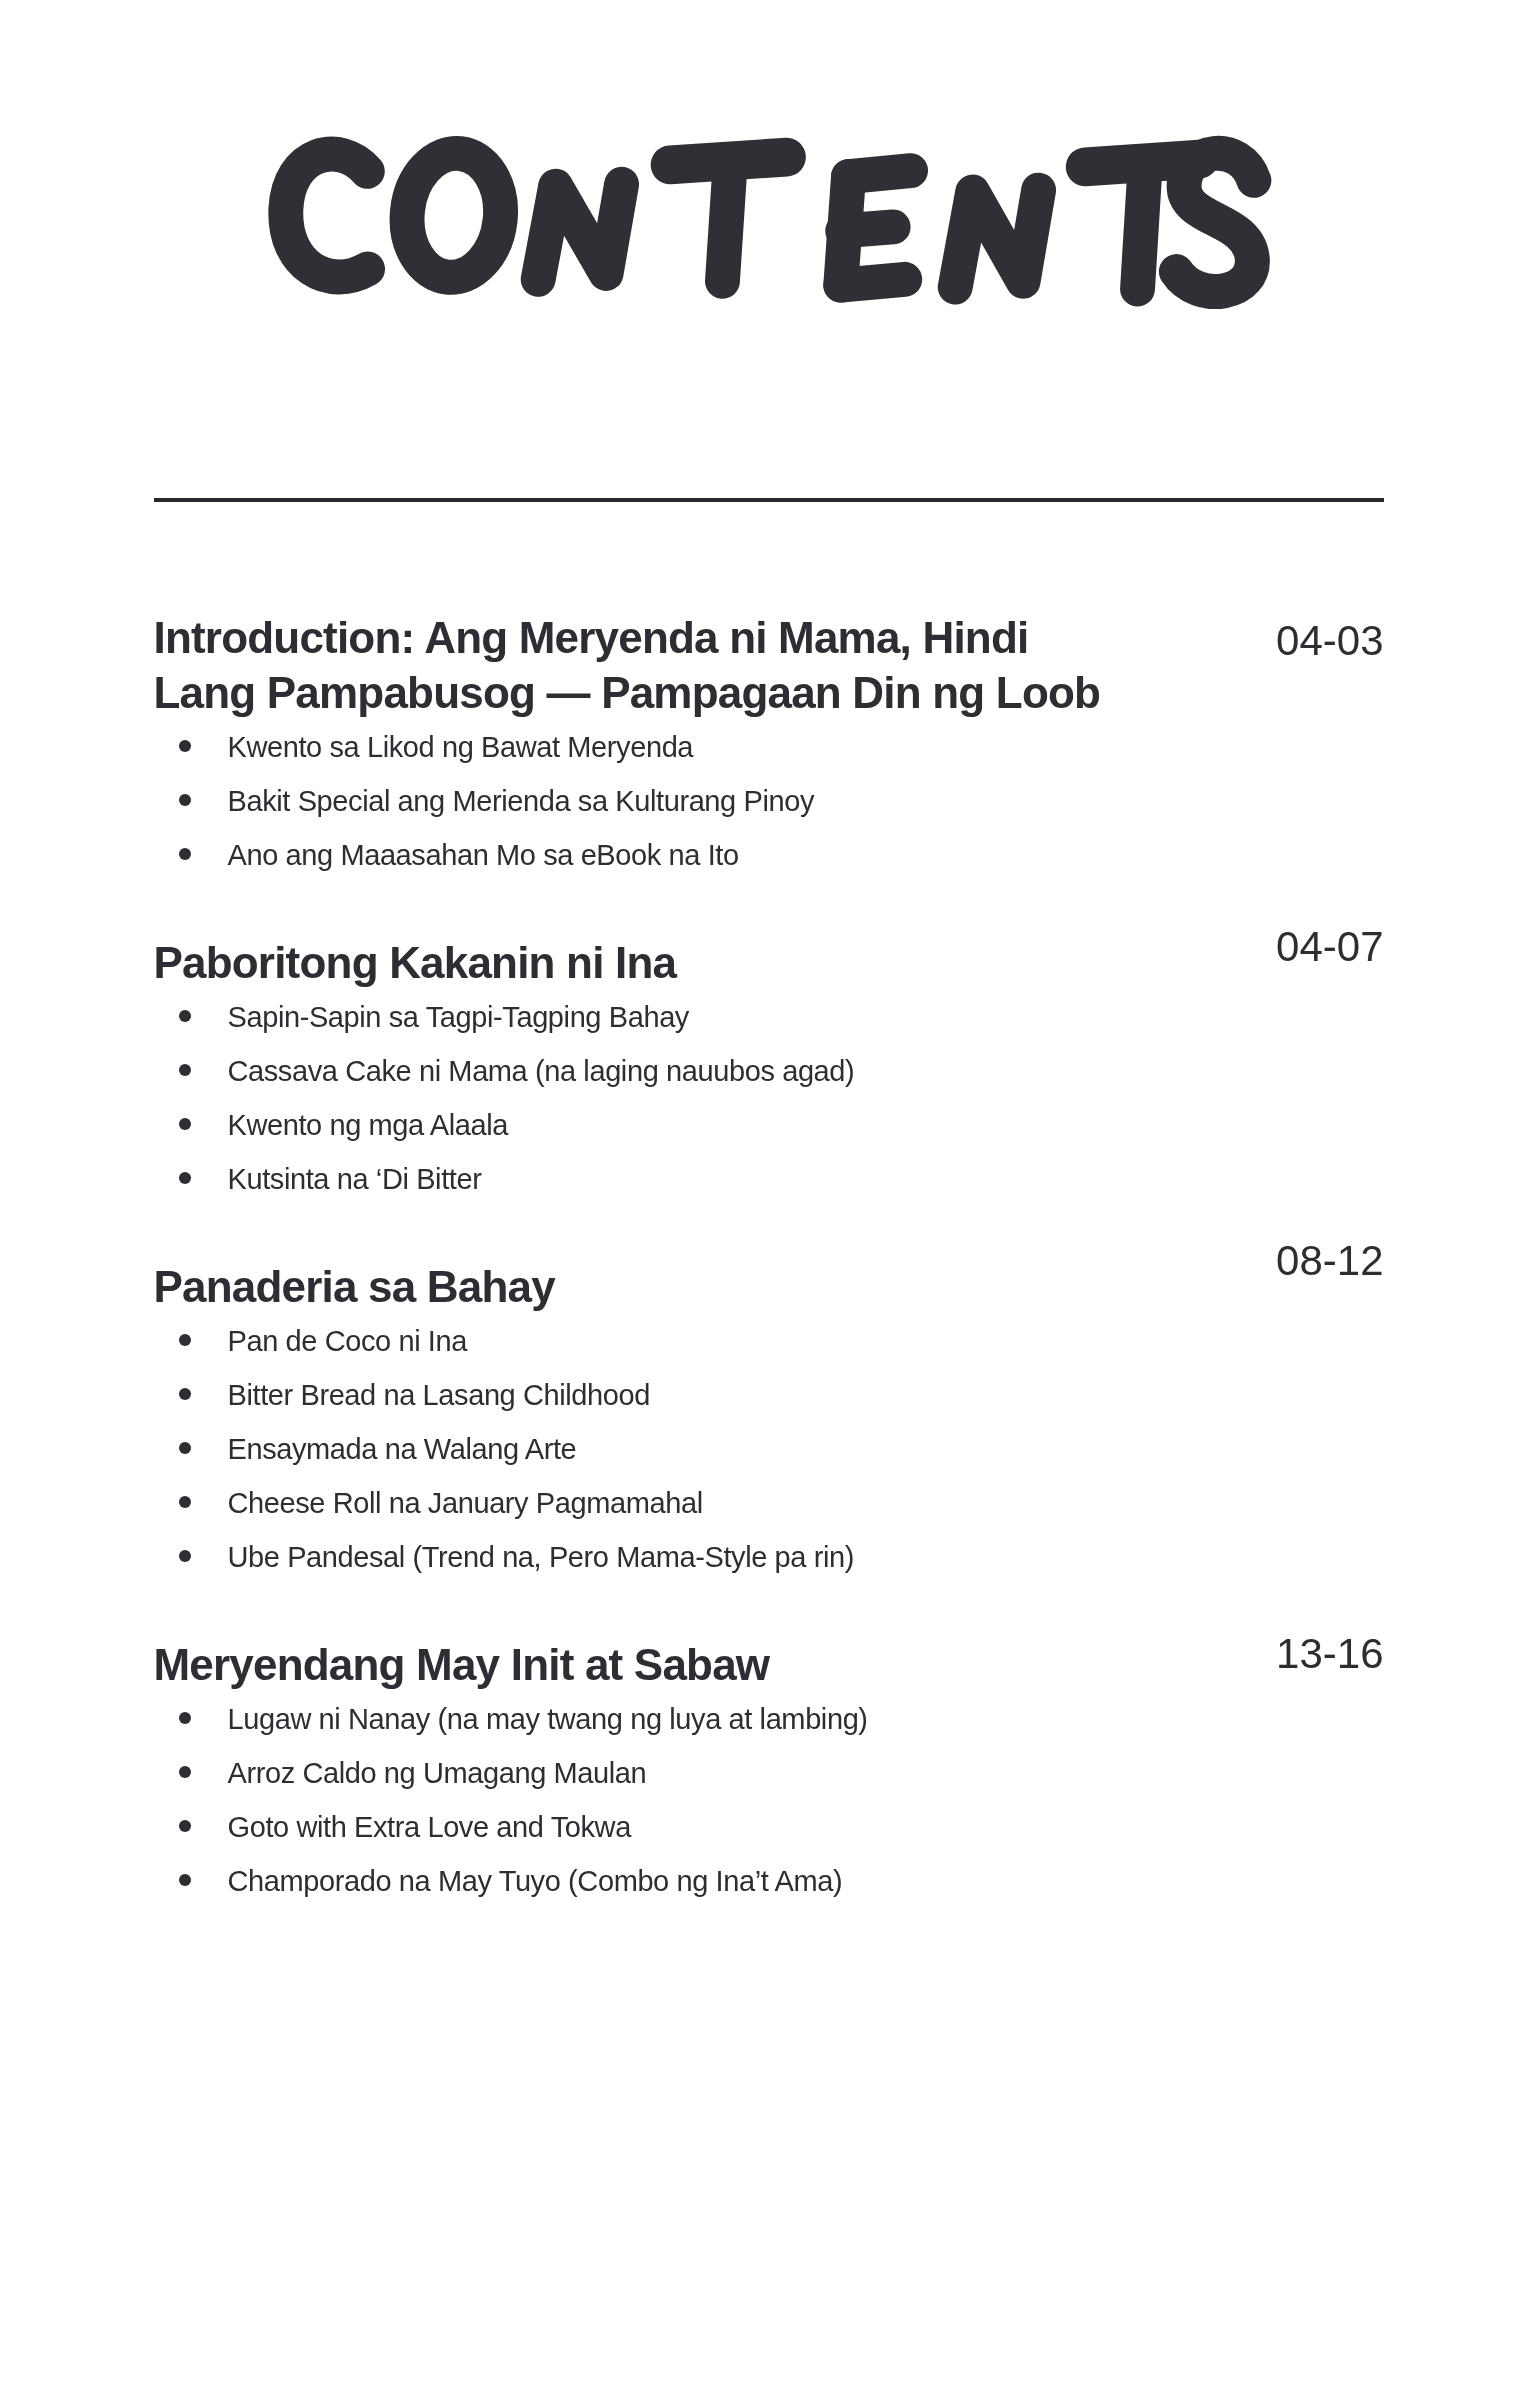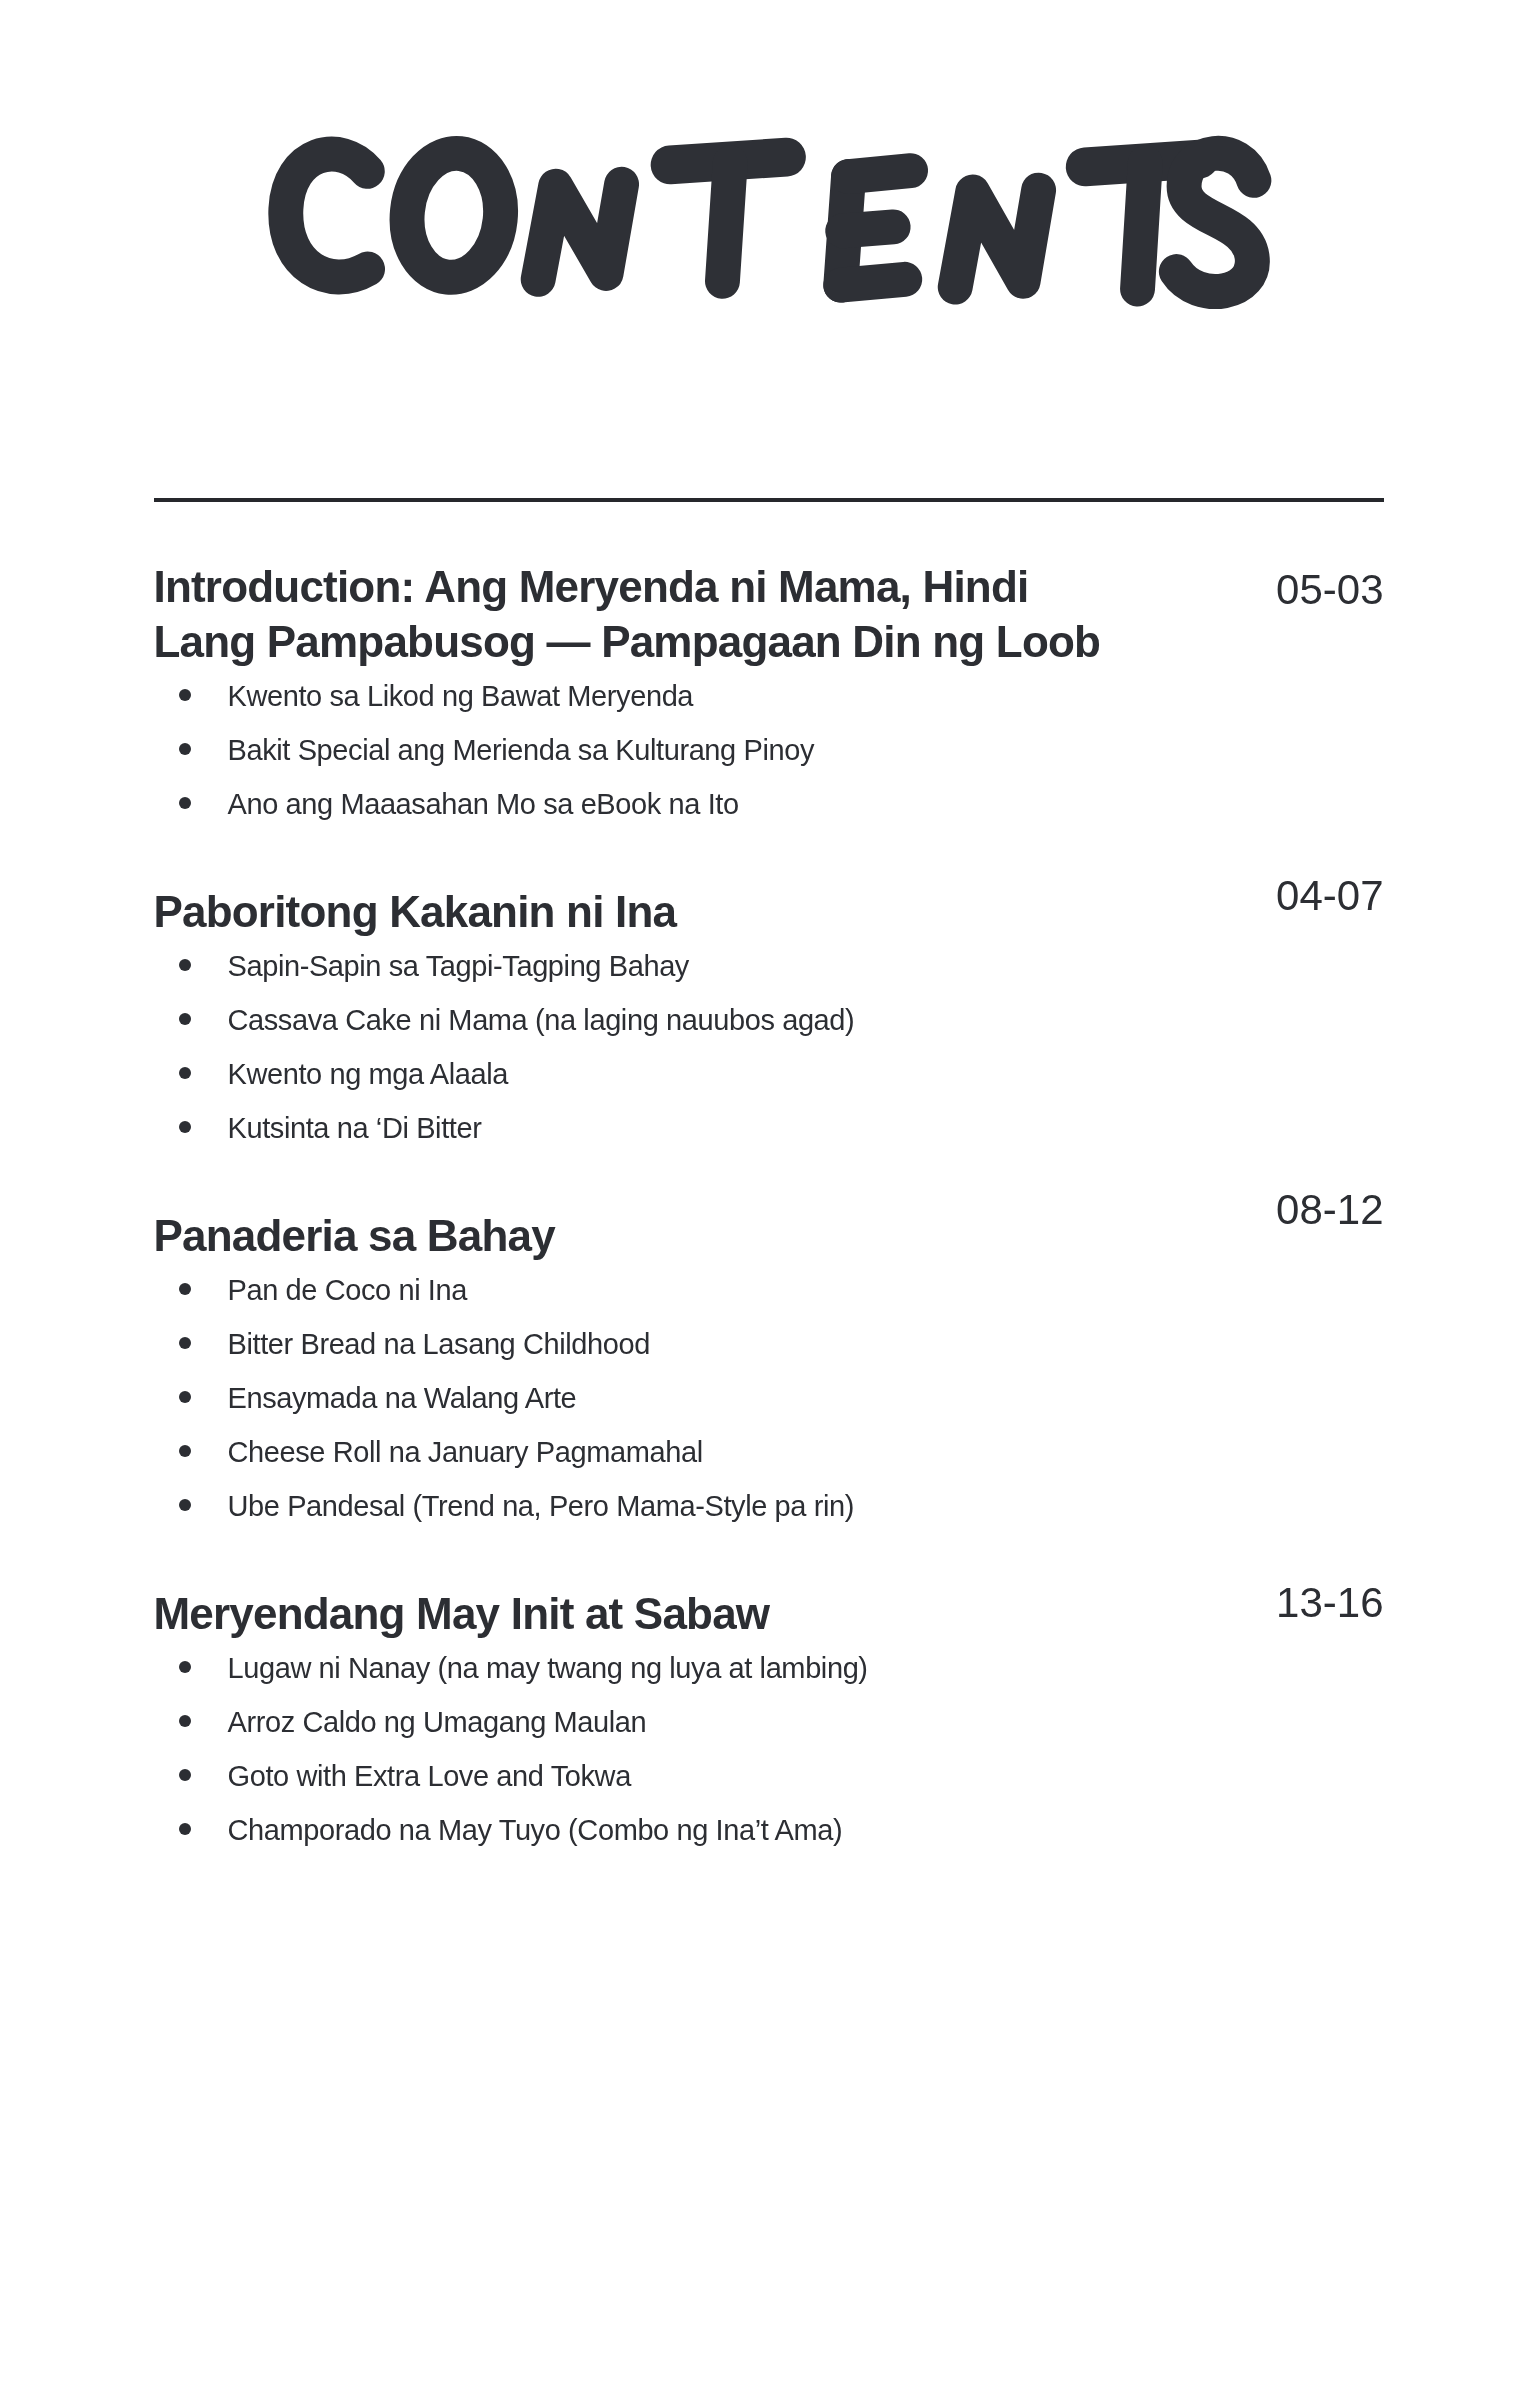--- a/index.html
+++ b/index.html
@@ -14,21 +14,21 @@
 
   
   .title-wrap { width:1028px; margin:0 auto; }
   .title-svg { display:block; width:1028px; height:183px; }
   .title-svg * { stroke:#2e3036; stroke-width:36; fill:none;
                  stroke-linecap:round; stroke-linejoin:round; }
   .title-svg .bar { stroke-width:40; }
 
   .divider { margin-top:181px; width:1230px; height:3.8px; background:#26282c; }
 
-  .toc { margin-top:57px; }
+  .toc { margin-top:108px; }
   .section { display:flex; justify-content:space-between; align-items:flex-start;
              margin-bottom:53px; }
   .section-main { width:1057px; }
   .section-heading {
     font-weight:700; font-size:44px; line-height:55px;
     letter-spacing:-0.8px; color:#2c2e33; max-width:980px;
   }
   .page-num { font-size:42px; line-height:50px; letter-spacing:0;
               color:#2c2e33; white-space:nowrap; }
   
@@ -99,21 +99,21 @@
   <div class="toc" id="toc">
   <div class="section">
     <div class="section-main">
       <div class="section-heading">Introduction: Ang Meryenda ni Mama, Hindi Lang Pampabusog — Pampagaan Din ng Loob</div>
       <ul class="items">
             <li>Kwento sa Likod ng Bawat Meryenda</li>
             <li>Bakit Special ang Merienda sa Kulturang Pinoy</li>
             <li>Ano ang Maaasahan Mo sa eBook na Ito</li>
           </ul>
     </div>
-    <div class="page-num">05-03</div>
+    <div class="page-num">04-03</div>
   </div>
 
   <div class="section">
     <div class="section-main">
       <div class="section-heading">Paboritong Kakanin ni Ina</div>
       <ul class="items">
             <li>Sapin-Sapin sa Tagpi-Tagping Bahay</li>
             <li>Cassava Cake ni Mama (na laging nauubos agad)</li>
             <li>Kwento ng mga Alaala</li>
             <li>Kutsinta na ‘Di Bitter</li>

